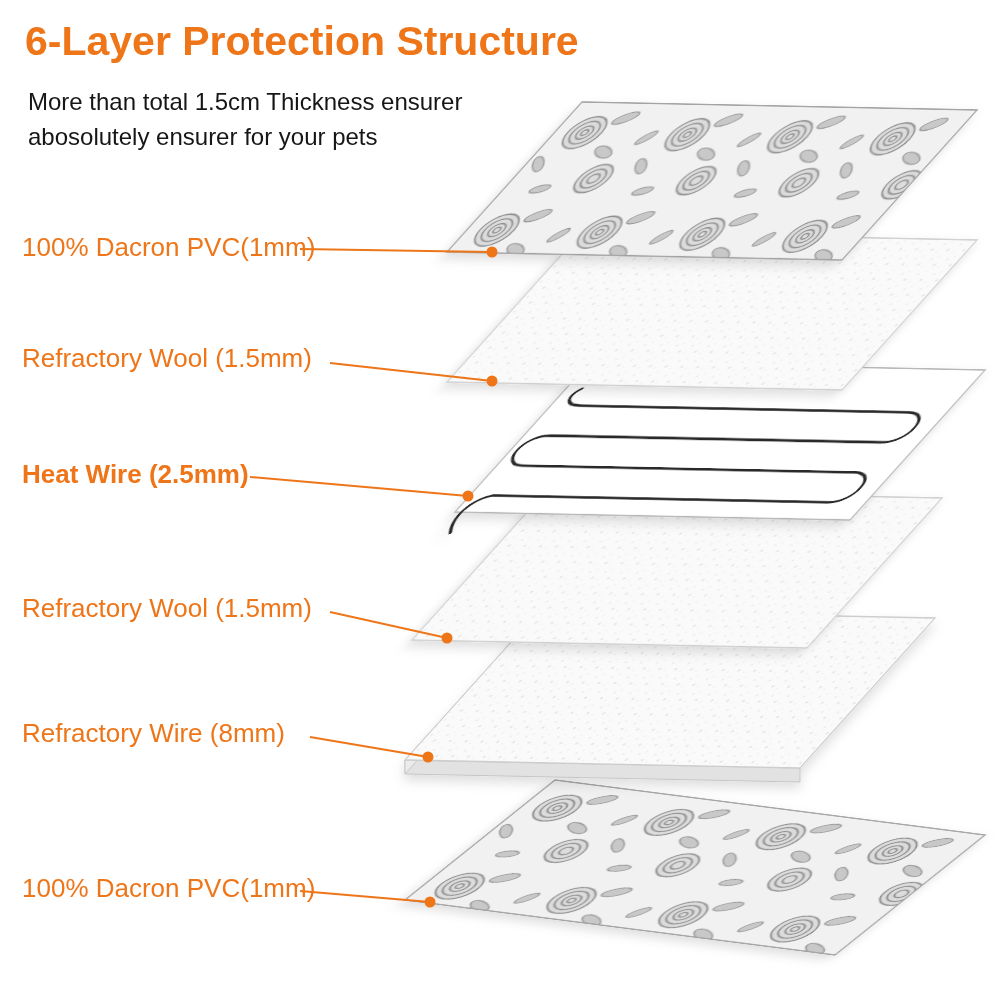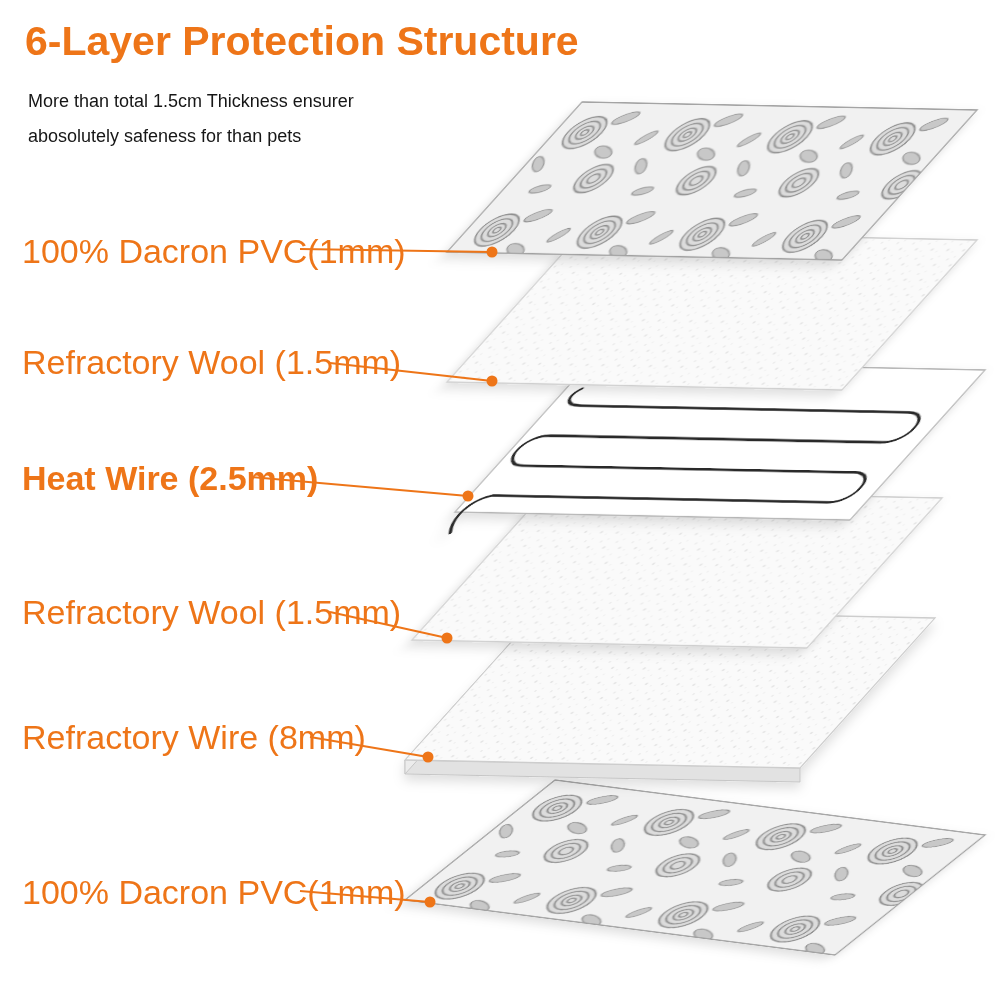--- a/index.html
+++ b/index.html
@@ -7,25 +7,25 @@
     position:relative;width:1000px;height:1000px;background:#ffffff;
     overflow:hidden;font-family:"Liberation Sans", sans-serif;
   }
   .diagram-svg{position:absolute;left:0;top:0;z-index:1;}
   .page-title{
     position:absolute;left:25px;top:18px;z-index:2;
     font-size:41px;font-weight:bold;color:#ee7518;white-space:nowrap;
   }
   .subtitle{
     position:absolute;left:28px;top:84px;z-index:2;
-    font-size:18px;color:#161616;line-height:35px;
+    font-size:24px;color:#161616;line-height:35px;
   }
   .layer-label{
     position:absolute;left:22px;z-index:2;
-    font-size:34px;color:#ee7518;white-space:nowrap;
+    font-size:26px;color:#ee7518;white-space:nowrap;
   }
   .lbl-1{top:232px;}
   .lbl-2{top:343px;}
   .lbl-3{top:459px;font-weight:bold;}
   .lbl-4{top:593px;}
   .lbl-5{top:718px;}
   .lbl-6{top:873px;}
 </style>
 </head>
 <body>
@@ -111,21 +111,21 @@
       <circle cx="447" cy="638" r="5.5"></circle>
       <circle cx="428" cy="757" r="5.5"></circle>
       <circle cx="430" cy="902" r="5.5"></circle>
     </g>
   </svg>
 
   <div class="page-title">6-Layer Protection Structure</div>
 
   <div class="subtitle">
     <div>More than total 1.5cm Thickness ensurer</div>
-    <div>abosolutely safeness for than pets</div>
+    <div>abosolutely ensurer for your pets</div>
   </div>
 
   <div class="layer-label lbl-1">100% Dacron PVC(1mm)</div>
   <div class="layer-label lbl-2">Refractory Wool (1.5mm)</div>
   <div class="layer-label lbl-3">Heat Wire (2.5mm)</div>
   <div class="layer-label lbl-4">Refractory Wool (1.5mm)</div>
   <div class="layer-label lbl-5">Refractory Wire (8mm)</div>
   <div class="layer-label lbl-6">100% Dacron PVC(1mm)</div>
 
 </div>

